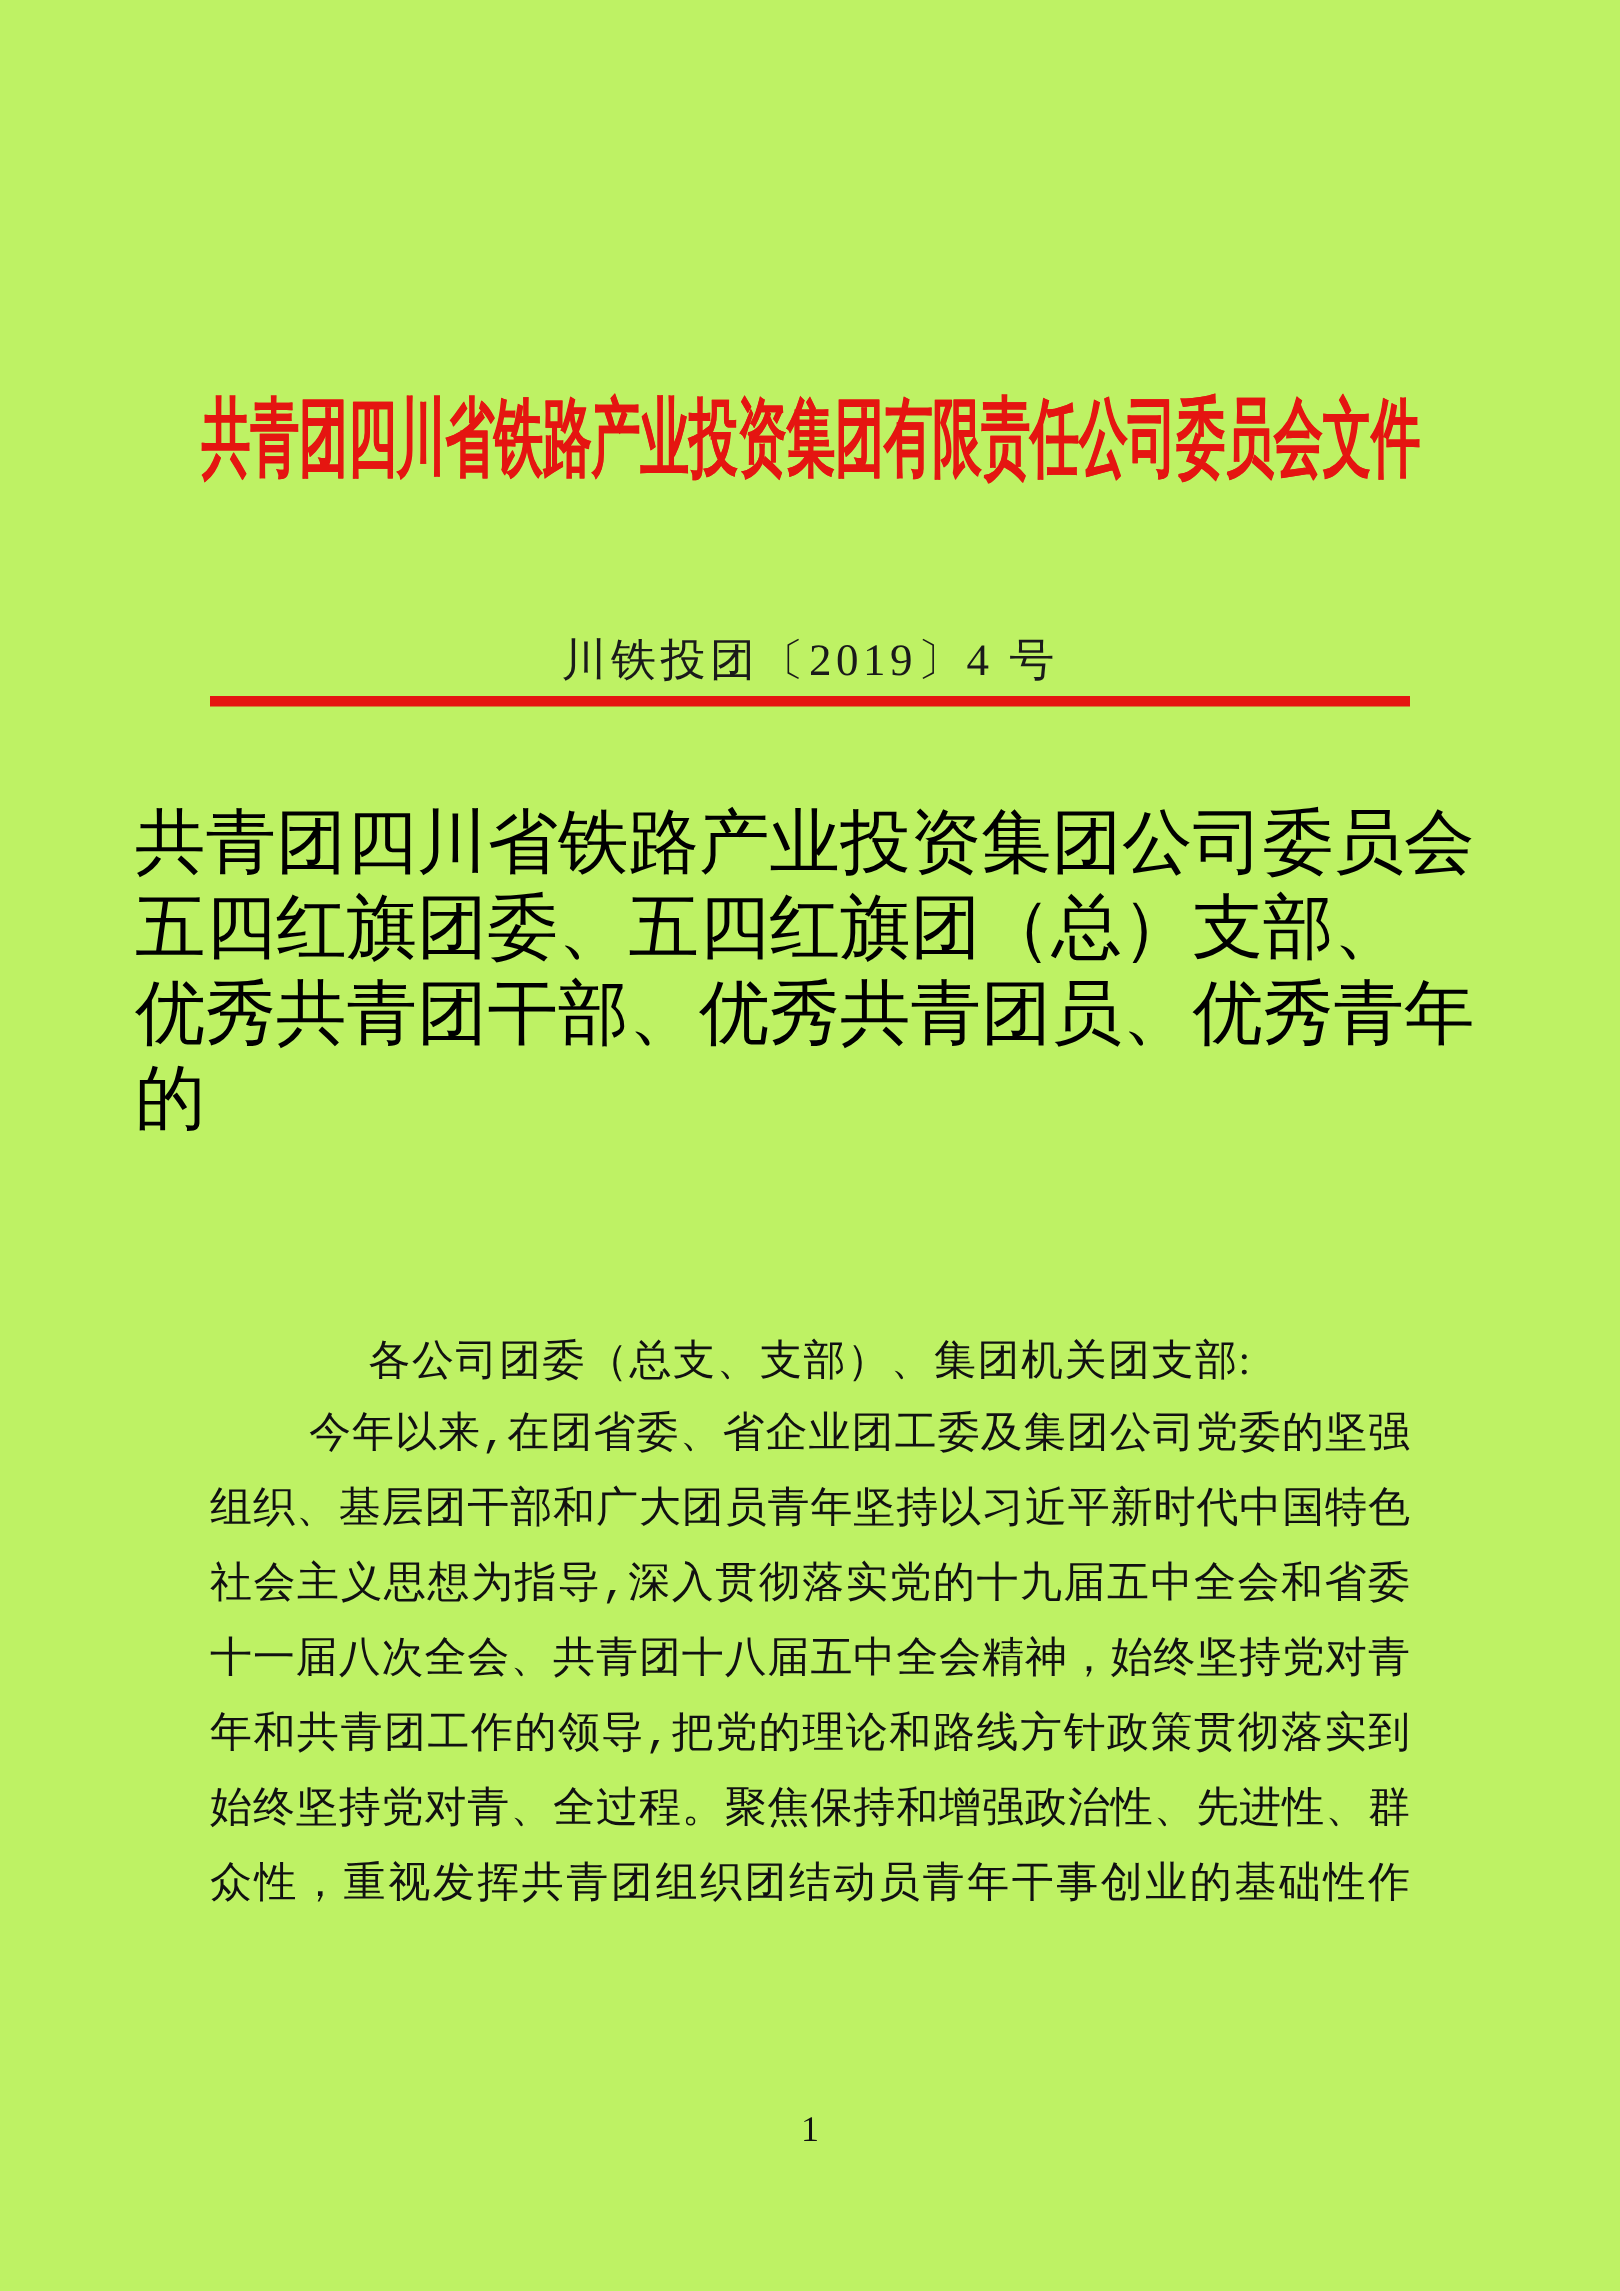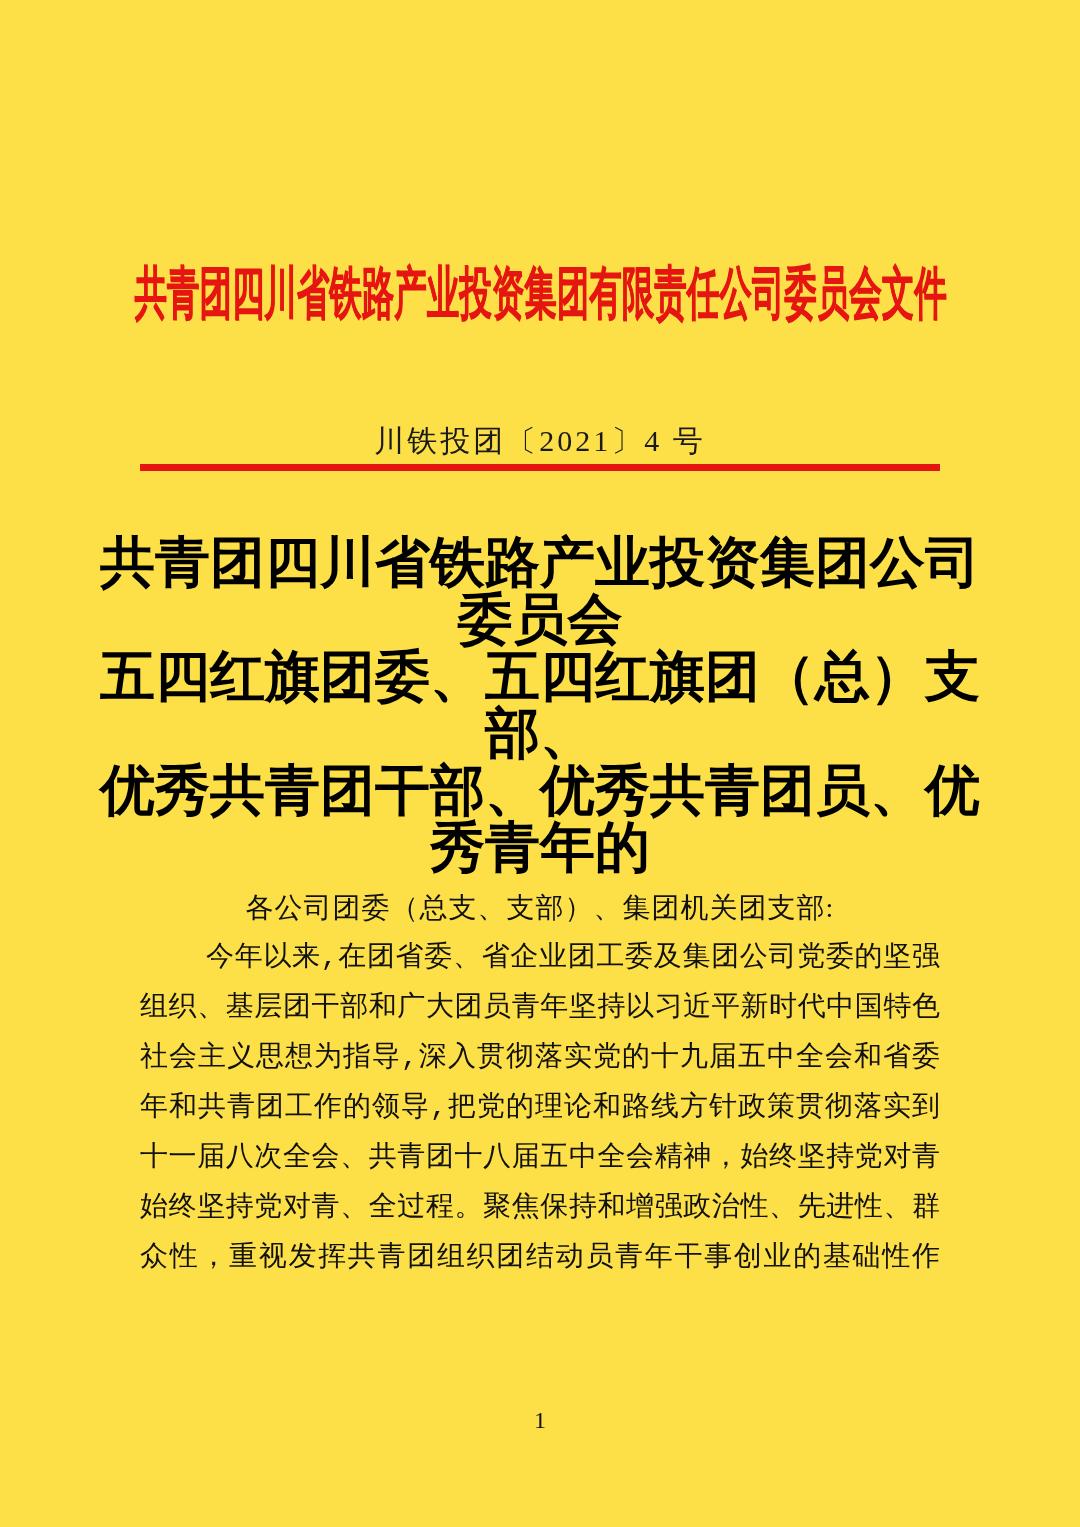--- a/index.html
+++ b/index.html
@@ -1,21 +1,21 @@
 <!DOCTYPE html>
 <html><head>
 <meta charset="utf-8">
 <style>
   * { margin: 0; padding: 0; box-sizing: border-box; }
   html, body { background: #ffffff; }
   .page {
     position: relative;
     width: 1080px;
     height: 1527px;
-    background: #fde047;
+    background: #bef264;
     overflow: hidden;
     font-family: "Liberation Serif", "DejaVu Serif", serif;
     color: #000000;
   }
   
   .org-banner {
     position: absolute;
     top: 260px; left: 0; right: 0;
     display: flex;
     justify-content: center;
@@ -49,23 +49,23 @@
     width: 800px;
     height: 7px;
     background: #e51511;
   }
   
   .doc-title {
     position: absolute;
     top: 534px;
     left: 90px;
     right: 90px;
-    text-align: center;
-    font-weight: bold;
-    font-size: 55px;
+    text-align: left;
+    font-weight: normal;
+    font-size: 47px;
     line-height: 57px;
     color: #000000;
   }
   
   .body-text {
     position: absolute;
     top: 883px;
     left: 140px;
     width: 800px;
     font-size: 28px;
@@ -97,36 +97,36 @@
 </style>
 </head>
 <body>
 
 <div class="page">
 
   <div class="org-banner">
     <div class="org-title">共青团四川省铁路产业投资集团有限责任公司委员会文件</div>
   </div>
 
-  <div class="doc-number">川铁投团〔2021〕4 号</div>
+  <div class="doc-number">川铁投团〔2019〕4 号</div>
 
   <div class="red-rule"></div>
 
   <div class="doc-title">
     <div class="title-line">共青团四川省铁路产业投资集团公司委员会</div>
     <div class="title-line">五四红旗团委、五四红旗团（总）支部、</div>
     <div class="title-line">优秀共青团干部、优秀共青团员、优秀青年的</div>
   </div>
 
   <div class="body-text">
     <div class="salutation">各公司团委（总支、支部）、集团机关团支部:</div>
     <div class="par-line indent">今年以来,在团省委、省企业团工委及集团公司党委的坚强</div>
     <div class="par-line">组织、基层团干部和广大团员青年坚持以习近平新时代中国特色</div>
     <div class="par-line">社会主义思想为指导,深入贯彻落实党的十九届五中全会和省委</div>
+    <div class="par-line">十一届八次全会、共青团十八届五中全会精神，始终坚持党对青</div>
     <div class="par-line">年和共青团工作的领导,把党的理论和路线方针政策贯彻落实到</div>
-    <div class="par-line">十一届八次全会、共青团十八届五中全会精神，始终坚持党对青</div>
     <div class="par-line">始终坚持党对青、全过程。聚焦保持和增强政治性、先进性、群</div>
     <div class="par-line">众性，重视发挥共青团组织团结动员青年干事创业的基础性作</div>
   </div>
 
   <div class="page-number">1</div>
 
 </div>
 
 </body></html>

